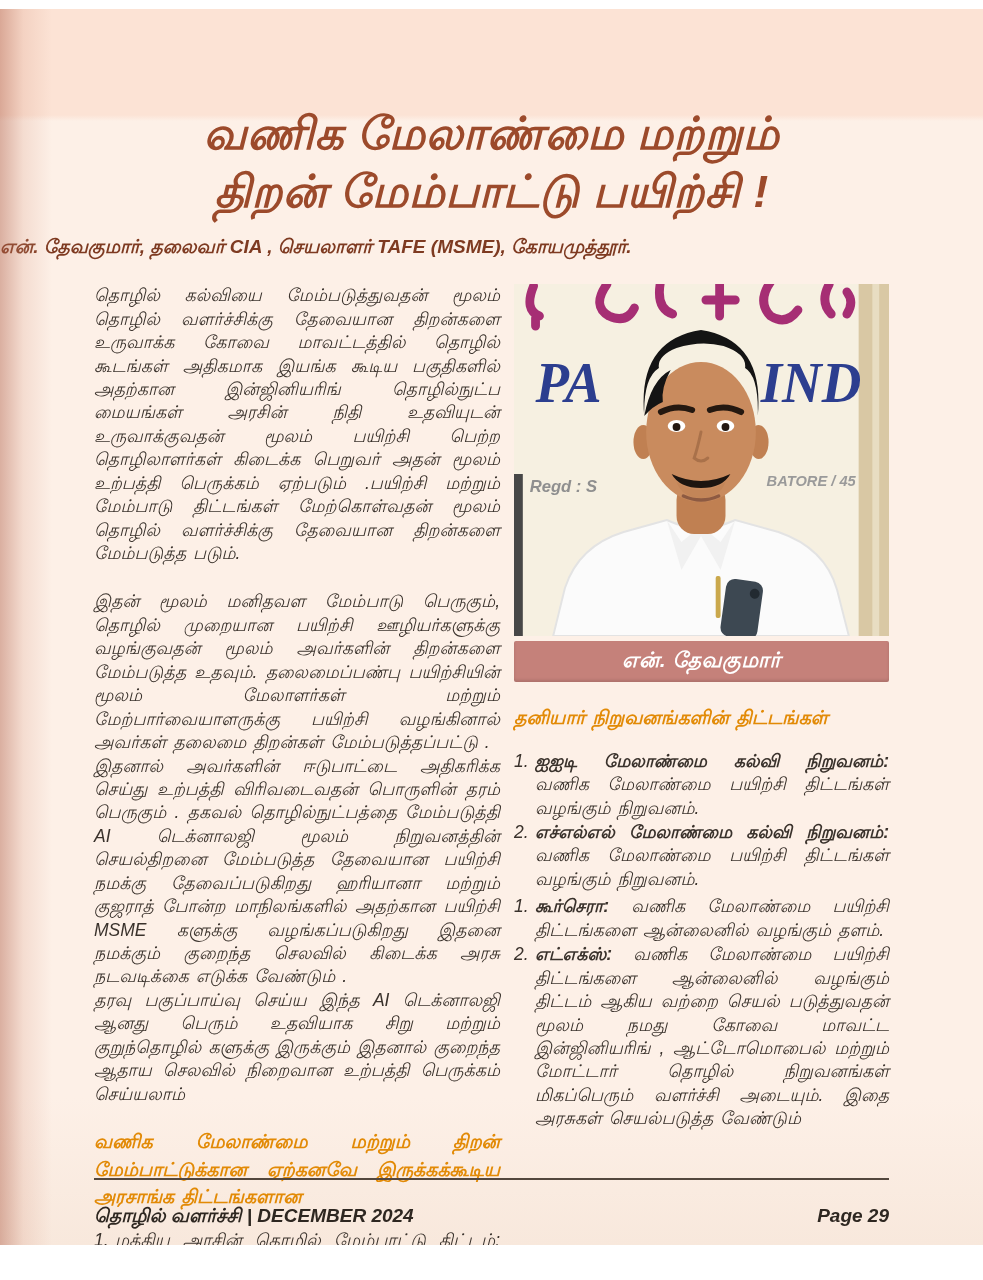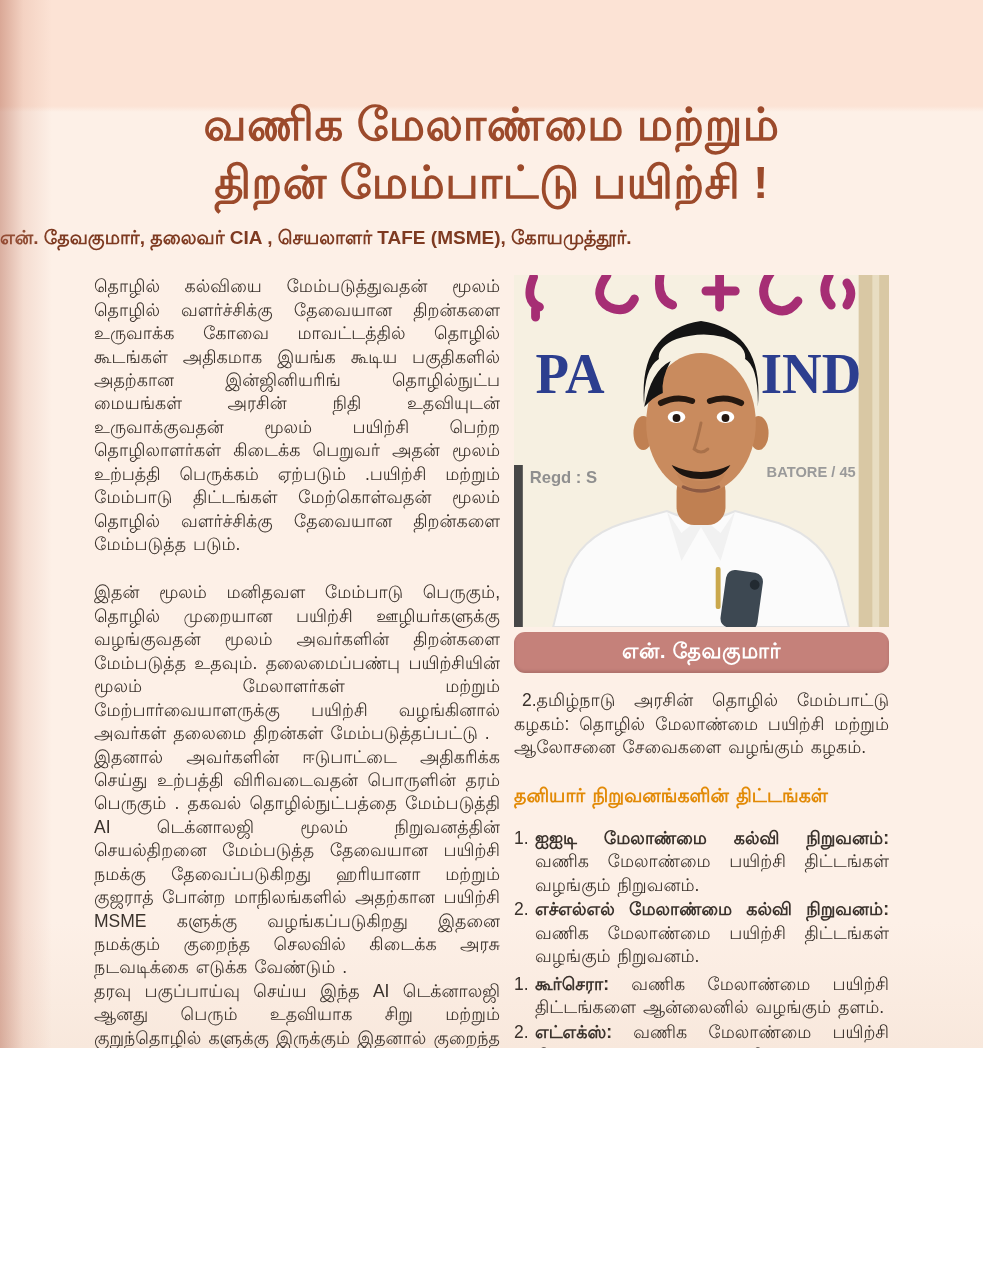--- a/index.html
+++ b/index.html
@@ -1,21 +1,22 @@
 <!DOCTYPE html>
 <html><head>
 <meta charset="utf-8">
 <style>
   * { margin:0; padding:0; box-sizing:border-box; }
   html,body { background:#ffffff; }
   body { font-family:"Liberation Sans","DejaVu Sans",sans-serif; }
 
   .page {
-    position:relative; width:983px; height:1048px; margin:0 auto; overflow:hidden;
+    position:relative; width:983px; height:1236px; margin:9px auto; overflow:hidden;
     background:linear-gradient(180deg,#fce3d5 0,#fce3d5 106px,#fdf0e7 112px,#fdf0e7 88%,#f8e8dc 100%);
+    font-style:italic;
   }
   .edge-shadow {
     position:absolute; left:0; top:0; bottom:0; width:52px; pointer-events:none;
     background:linear-gradient(90deg,rgba(176,96,74,0.45) 0,rgba(214,150,128,0.22) 45%,rgba(252,230,218,0) 100%);
   }
 
   
   .title {
     margin:96px 70px 16px; text-align:center; white-space:pre-line;
     font-size:45px; line-height:1.28; font-weight:700; color:#9c4a2b; letter-spacing:0.5px;
@@ -46,21 +47,21 @@
   .hitem .itext { flex:1; text-align:justify; word-spacing:2px; }
   .hitem + .hitem { margin-top:1px; }
   .lead { font-weight:700; }
 
   
   .photo-frame {
     width:100%; height:352px; overflow:hidden; background:#f6f0e1; position:relative;
   }
   .photo-frame svg { display:block; width:100%; height:100%; }
   .photo-caption {
-    margin-top:5px; height:41px; border-radius:11px; background:#c5817a;
+    margin-top:5px; height:41px; border-radius:2px; background:#c5817a;
     display:flex; align-items:center; justify-content:center;
     color:#ffffff; font-size:21px; font-weight:700; letter-spacing:0.5px;
     box-shadow:inset 0 -2px 3px rgba(0,0,0,0.12);
   }
 
   .gov-item {
     margin-top:16px; font-size:17.5px; line-height:1.34; color:#3a322c;
     text-align:justify; word-spacing:2px; text-indent:8px;
   }
 
@@ -95,20 +96,21 @@
   <div class="byline">என். தேவகுமார், தலைவர் CIA , செயலாளர் TAFE (MSME), கோயமுத்தூர்.</div>
 
   <div class="columns">
 
     <div class="col-left">
       <p class="para">தொழில் கல்வியை மேம்படுத்துவதன் மூலம் தொழில் வளர்ச்சிக்கு தேவையான திறன்களை உருவாக்க கோவை மாவட்டத்தில் தொழில் கூடங்கள் அதிகமாக இயங்க கூடிய பகுதிகளில் அதற்கான இன்ஜினியரிங் தொழில்நுட்ப மையங்கள் அரசின் நிதி உதவியுடன் உருவாக்குவதன் மூலம் பயிற்சி பெற்ற தொழிலாளர்கள் கிடைக்க பெறுவர் அதன் மூலம் உற்பத்தி பெருக்கம் ஏற்படும் .பயிற்சி மற்றும் மேம்பாடு திட்டங்கள் மேற்கொள்வதன் மூலம் தொழில் வளர்ச்சிக்கு தேவையான திறன்களை மேம்படுத்த படும்.</p>
       <p class="para gap-above">இதன் மூலம் மனிதவள மேம்பாடு பெருகும், தொழில் முறையான பயிற்சி ஊழியர்களுக்கு வழங்குவதன் மூலம் அவர்களின் திறன்களை மேம்படுத்த உதவும். தலைமைப்பண்பு பயிற்சியின் மூலம் மேலாளர்கள் மற்றும் மேற்பார்வையாளருக்கு பயிற்சி வழங்கினால் அவர்கள் தலைமை திறன்கள் மேம்படுத்தப்பட்டு .</p>
       <p class="para">இதனால் அவர்களின் ஈடுபாட்டை அதிகரிக்க செய்து உற்பத்தி விரிவடைவதன் பொருளின் தரம் பெருகும் . தகவல் தொழில்நுட்பத்தை மேம்படுத்தி AI டெக்னாலஜி மூலம் நிறுவனத்தின் செயல்திறனை மேம்படுத்த தேவையான பயிற்சி நமக்கு தேவைப்படுகிறது ஹரியானா மற்றும் குஜராத் போன்ற மாநிலங்களில் அதற்கான பயிற்சி MSME களுக்கு வழங்கப்படுகிறது இதனை நமக்கும் குறைந்த செலவில் கிடைக்க அரசு நடவடிக்கை எடுக்க வேண்டும் .</p>
       <p class="para">தரவு பகுப்பாய்வு செய்ய இந்த AI டெக்னாலஜி ஆனது பெரும் உதவியாக சிறு மற்றும் குறுந்தொழில் களுக்கு இருக்கும் இதனால் குறைந்த ஆதாய செலவில் நிறைவான உற்பத்தி பெருக்கம் செய்யலாம்</p>
 
+      <h2 class="orange-heading">வணிக மேலாண்மை மற்றும் திறன் மேம்பாட்டுக்கான ஏற்கனவே இருக்கக்கூடிய அரசாங்க திட்டங்களான</h2>
 
       <div class="hlist">
         <div class="hitem">
           <span class="num">1.</span>
           <span class="itext">மத்திய அரசின் தொழில் மேம்பாட்டு திட்டம்: சிறு மற்றும் நடுத்தர தொழில்களுக்கு வணிக மேலாண்மை பயிற்சி அளிக்கும் திட்டம்.</span>
         </div>
       </div>
     </div>
 
     <div class="col-right">
@@ -170,21 +172,20 @@
           <path d="M161,190 q30,14 60,0 q-8,14 -30,14 q-22,0 -30,-14 Z" fill="#1d1510"></path>
 
           <path d="M173,212 q18,8 36,0" stroke="#8d5a42" stroke-width="3.5" fill="none" stroke-linecap="round"></path>
 
           <path d="M166,198 q25,16 50,0 q-6,16 -25,16 q-19,0 -25,-16 Z" fill="#b87a4e" opacity="0.35"></path>
         </svg>
       </figure>
 
       <div class="photo-caption">என். தேவகுமார்</div>
 
-      <p class="gov-item"><span>2.</span><span>தமிழ்நாடு அரசின் தொழில் மேம்பாட்டு கழகம்: தொழில் மேலாண்மை பயிற்சி மற்றும் ஆலோசனை சேவைகளை வழங்கும் கழகம்.</span></p>
 
       <h2 class="orange-heading">தனியார் நிறுவனங்களின் திட்டங்கள்</h2>
 
       <div class="hlist">
         <div class="hitem">
           <span class="num">1.</span>
           <span class="itext"><span class="lead">ஐஐடி மேலாண்மை கல்வி நிறுவனம்:</span><span> வணிக மேலாண்மை பயிற்சி திட்டங்கள் வழங்கும் நிறுவனம்.</span></span>
         </div>
         <div class="hitem">
           <span class="num">2.</span>

